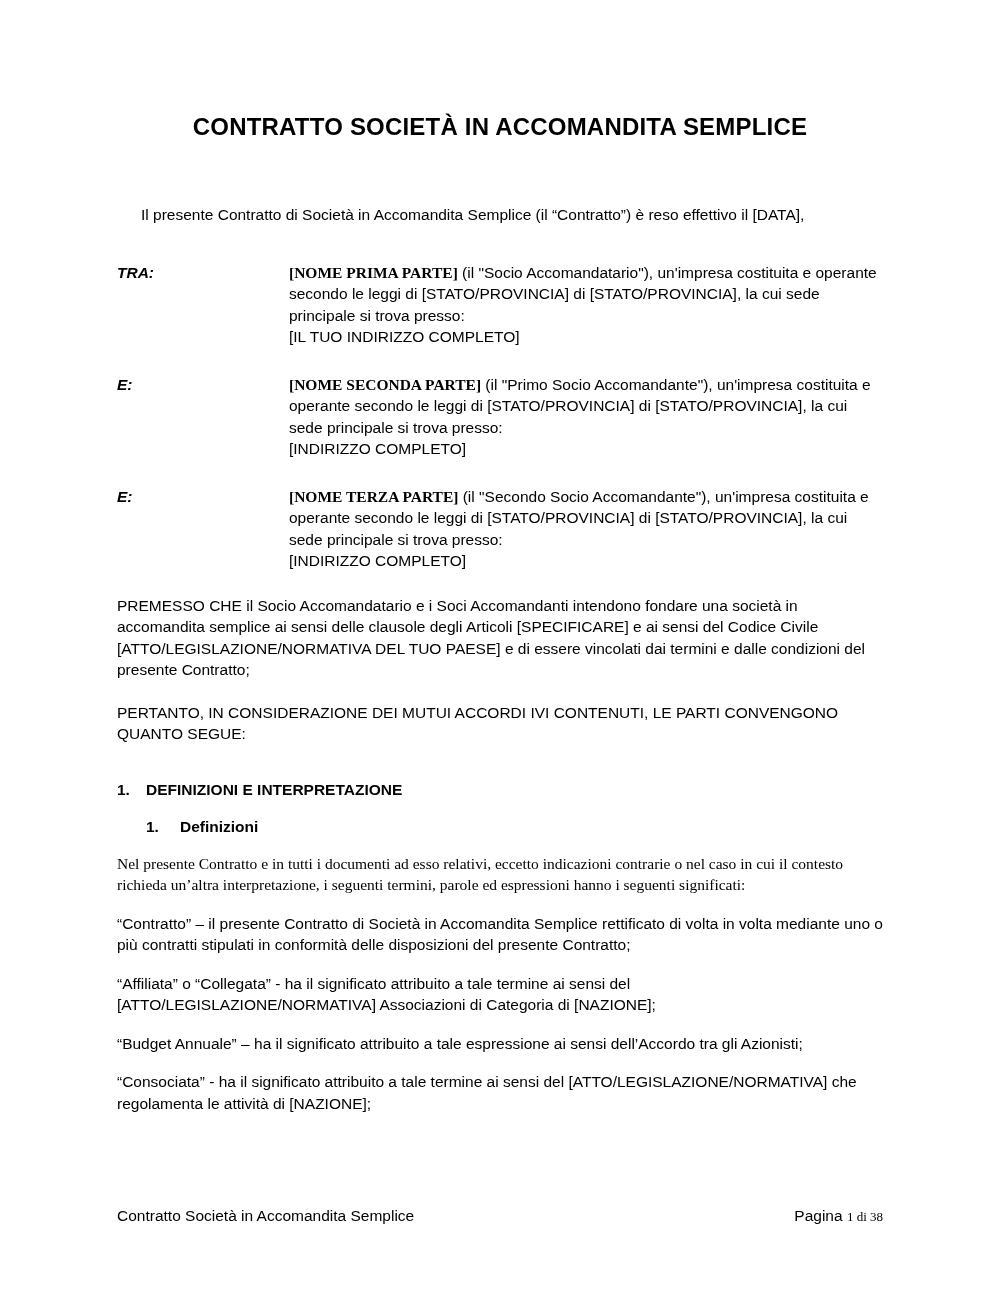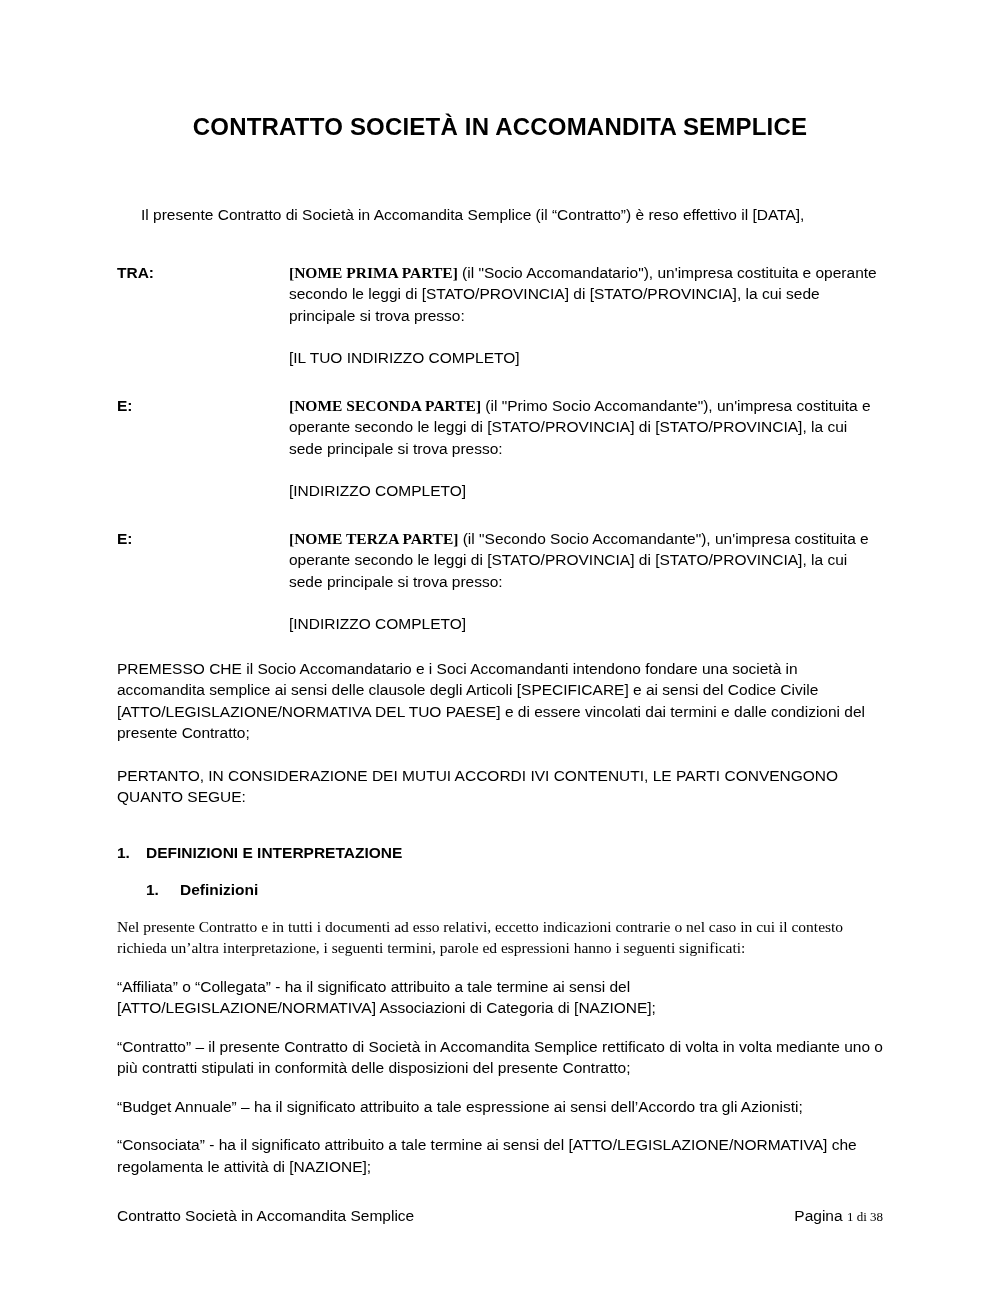--- a/index.html
+++ b/index.html
@@ -23,23 +23,23 @@
     text-align: center;
     font-size: 24px;
     line-height: 30px;
     font-weight: bold;
     letter-spacing: 0.2px;
   }
   p { margin: 0; }
   .intro { margin-top: 62px; margin-left: 24px; }
   .party { display: flex; margin-top: 36px; }
   .party + .party { margin-top: 26px; }
-  .party-label { width: 172px; flex: 0 0 172px; font-weight: bold; }
+  .party-label { width: 172px; flex: 0 0 172px; font-weight: bold; font-style: italic; }
   .party-body { flex: 1; max-width: 594px; }
-  .party-address { margin-top: 21px; }
+  .party-address { }
   .b { font-weight: bold; font-family: Liberation Serif, serif; }
   .recital-1 { margin-top: 23px; }
   .recital-2 { margin-top: 21px; }
   .h1-row { display: flex; margin-top: 34px; font-weight: bold; }
   .h1-num { width: 29px; flex: 0 0 29px; }
   .h2-row { display: flex; margin-top: 16px; margin-left: 29px; font-weight: bold; }
   .h2-num { width: 34px; flex: 0 0 34px; }
   .def-intro { margin-top: 15px; font-family: Liberation Serif, serif; }
   .definition { margin-top: 17px; }
   .footer {
@@ -98,22 +98,22 @@
       <span>DEFINIZIONI E INTERPRETAZIONE</span>
     </div>
 
     <div class="h2-row">
       <span class="h2-num">1.</span>
       <span>Definizioni</span>
     </div>
 
     <p class="def-intro">Nel presente Contratto e in tutti i documenti ad esso relativi, eccetto indicazioni contrarie o nel caso in cui il contesto richieda un’altra interpretazione, i seguenti termini, parole ed espressioni hanno i seguenti significati:</p>
 
+    <p class="definition">“Contratto” – il presente Contratto di Società in Accomandita Semplice rettificato di volta in volta mediante uno o più contratti stipulati in conformità delle disposizioni del presente Contratto;</p>
     <p class="definition">“Affiliata” o “Collegata” - ha il significato attribuito a tale termine ai sensi del [ATTO/LEGISLAZIONE/NORMATIVA] Associazioni di Categoria di [NAZIONE];</p>
-    <p class="definition">“Contratto” – il presente Contratto di Società in Accomandita Semplice rettificato di volta in volta mediante uno o più contratti stipulati in conformità delle disposizioni del presente Contratto;</p>
     <p class="definition">“Budget Annuale” – ha il significato attribuito a tale espressione ai sensi dell’Accordo tra gli Azionisti;</p>
     <p class="definition">“Consociata” - ha il significato attribuito a tale termine ai sensi del [ATTO/LEGISLAZIONE/NORMATIVA] che regolamenta le attività di [NAZIONE];</p>
 
   </div>
 
   <div class="footer">
     <span>Contratto Società in Accomandita Semplice</span>
     <span><span>Pagina </span><span class="page-num-serif">1 di 38</span></span>
   </div>
 </div>

